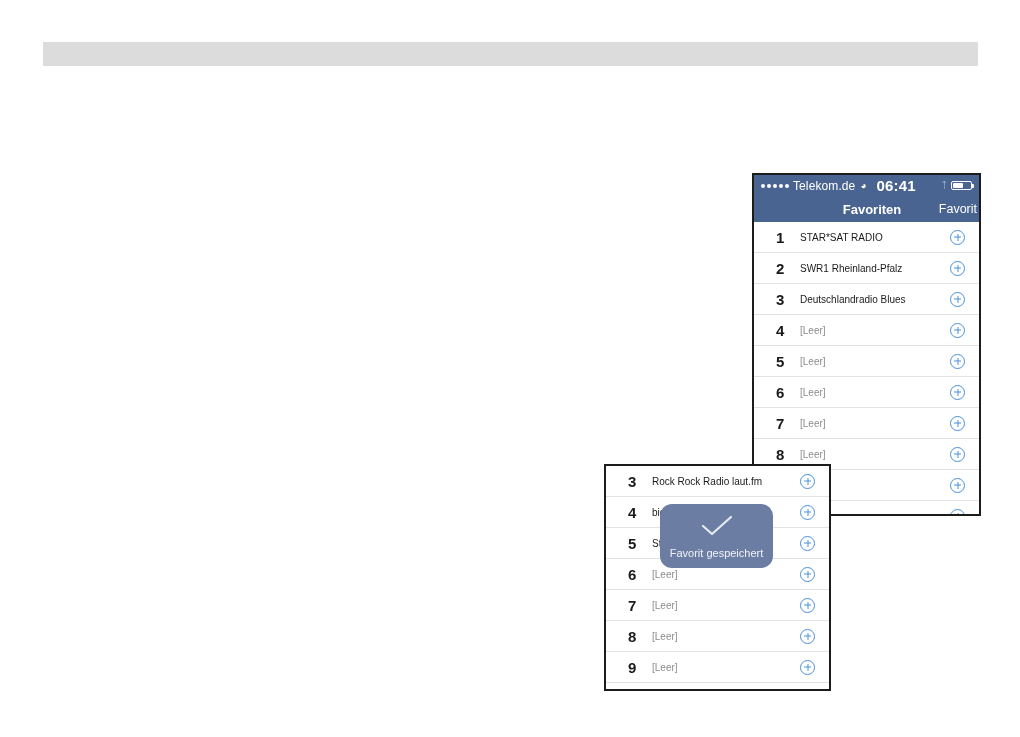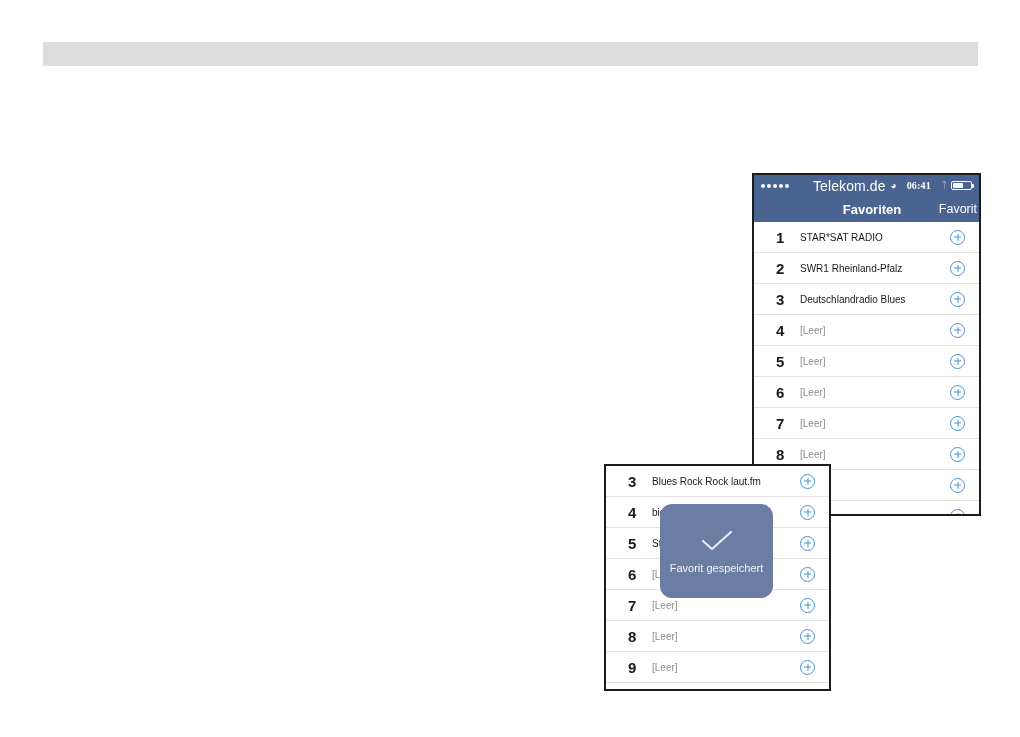--- a/index.html
+++ b/index.html
@@ -70,34 +70,32 @@
   .sig-dots i {
     display: block;
     width: 4px;
     height: 4px;
     border-radius: 50%;
     background: #ffffff;
   }
   .carrier {
     letter-spacing: 0.1px;
     margin-right: 5px;
-    font-size: 14px;
-    margin-left: 20px;
+    font-size: 12px;
   }
   .wifi-icon {
     margin-right: 10px;
     display: inline-block;
     line-height: 1;
     font-size: 10px;
   }
   .clock {
     font-weight: bold;
-    font-size: 10px;
+    font-size: 15px;
     letter-spacing: 0.2px;
-    font-family: Liberation Serif, serif;
   }
   .status-right {
     margin-left: auto;
     display: flex;
     align-items: center;
     gap: 4px;
   }
   .bt-icon {
     font-size: 9px;
     line-height: 1;
@@ -218,21 +216,21 @@
     width: 1px;
     transform: translateX(-0.5px);
   }
 
   
   .toast {
     position: absolute;
     left: 660px;
     top: 504px;
     width: 113px;
-    height: 94px;
+    height: 64px;
     background: #6b7da3;
     border-radius: 12px;
     z-index: 10;
     display: flex;
     flex-direction: column;
     align-items: center;
     justify-content: center;
     color: #ffffff;
   }
   .toast-check {
@@ -345,21 +343,21 @@
     </div>
 
   </div>
 </div>
 
 <div class="phone phone-front">
   <div class="fav-list">
 
     <div class="fav-row">
       <span class="fav-num">3</span>
-      <span class="fav-name">Blues Rock Rock laut.fm</span>
+      <span class="fav-name">Rock Rock Radio laut.fm</span>
       <span class="plus-icon"></span>
     </div>
 
     <div class="fav-row">
       <span class="fav-num">4</span>
       <span class="fav-name">big</span>
       <span class="plus-icon"></span>
     </div>
 
     <div class="fav-row">

